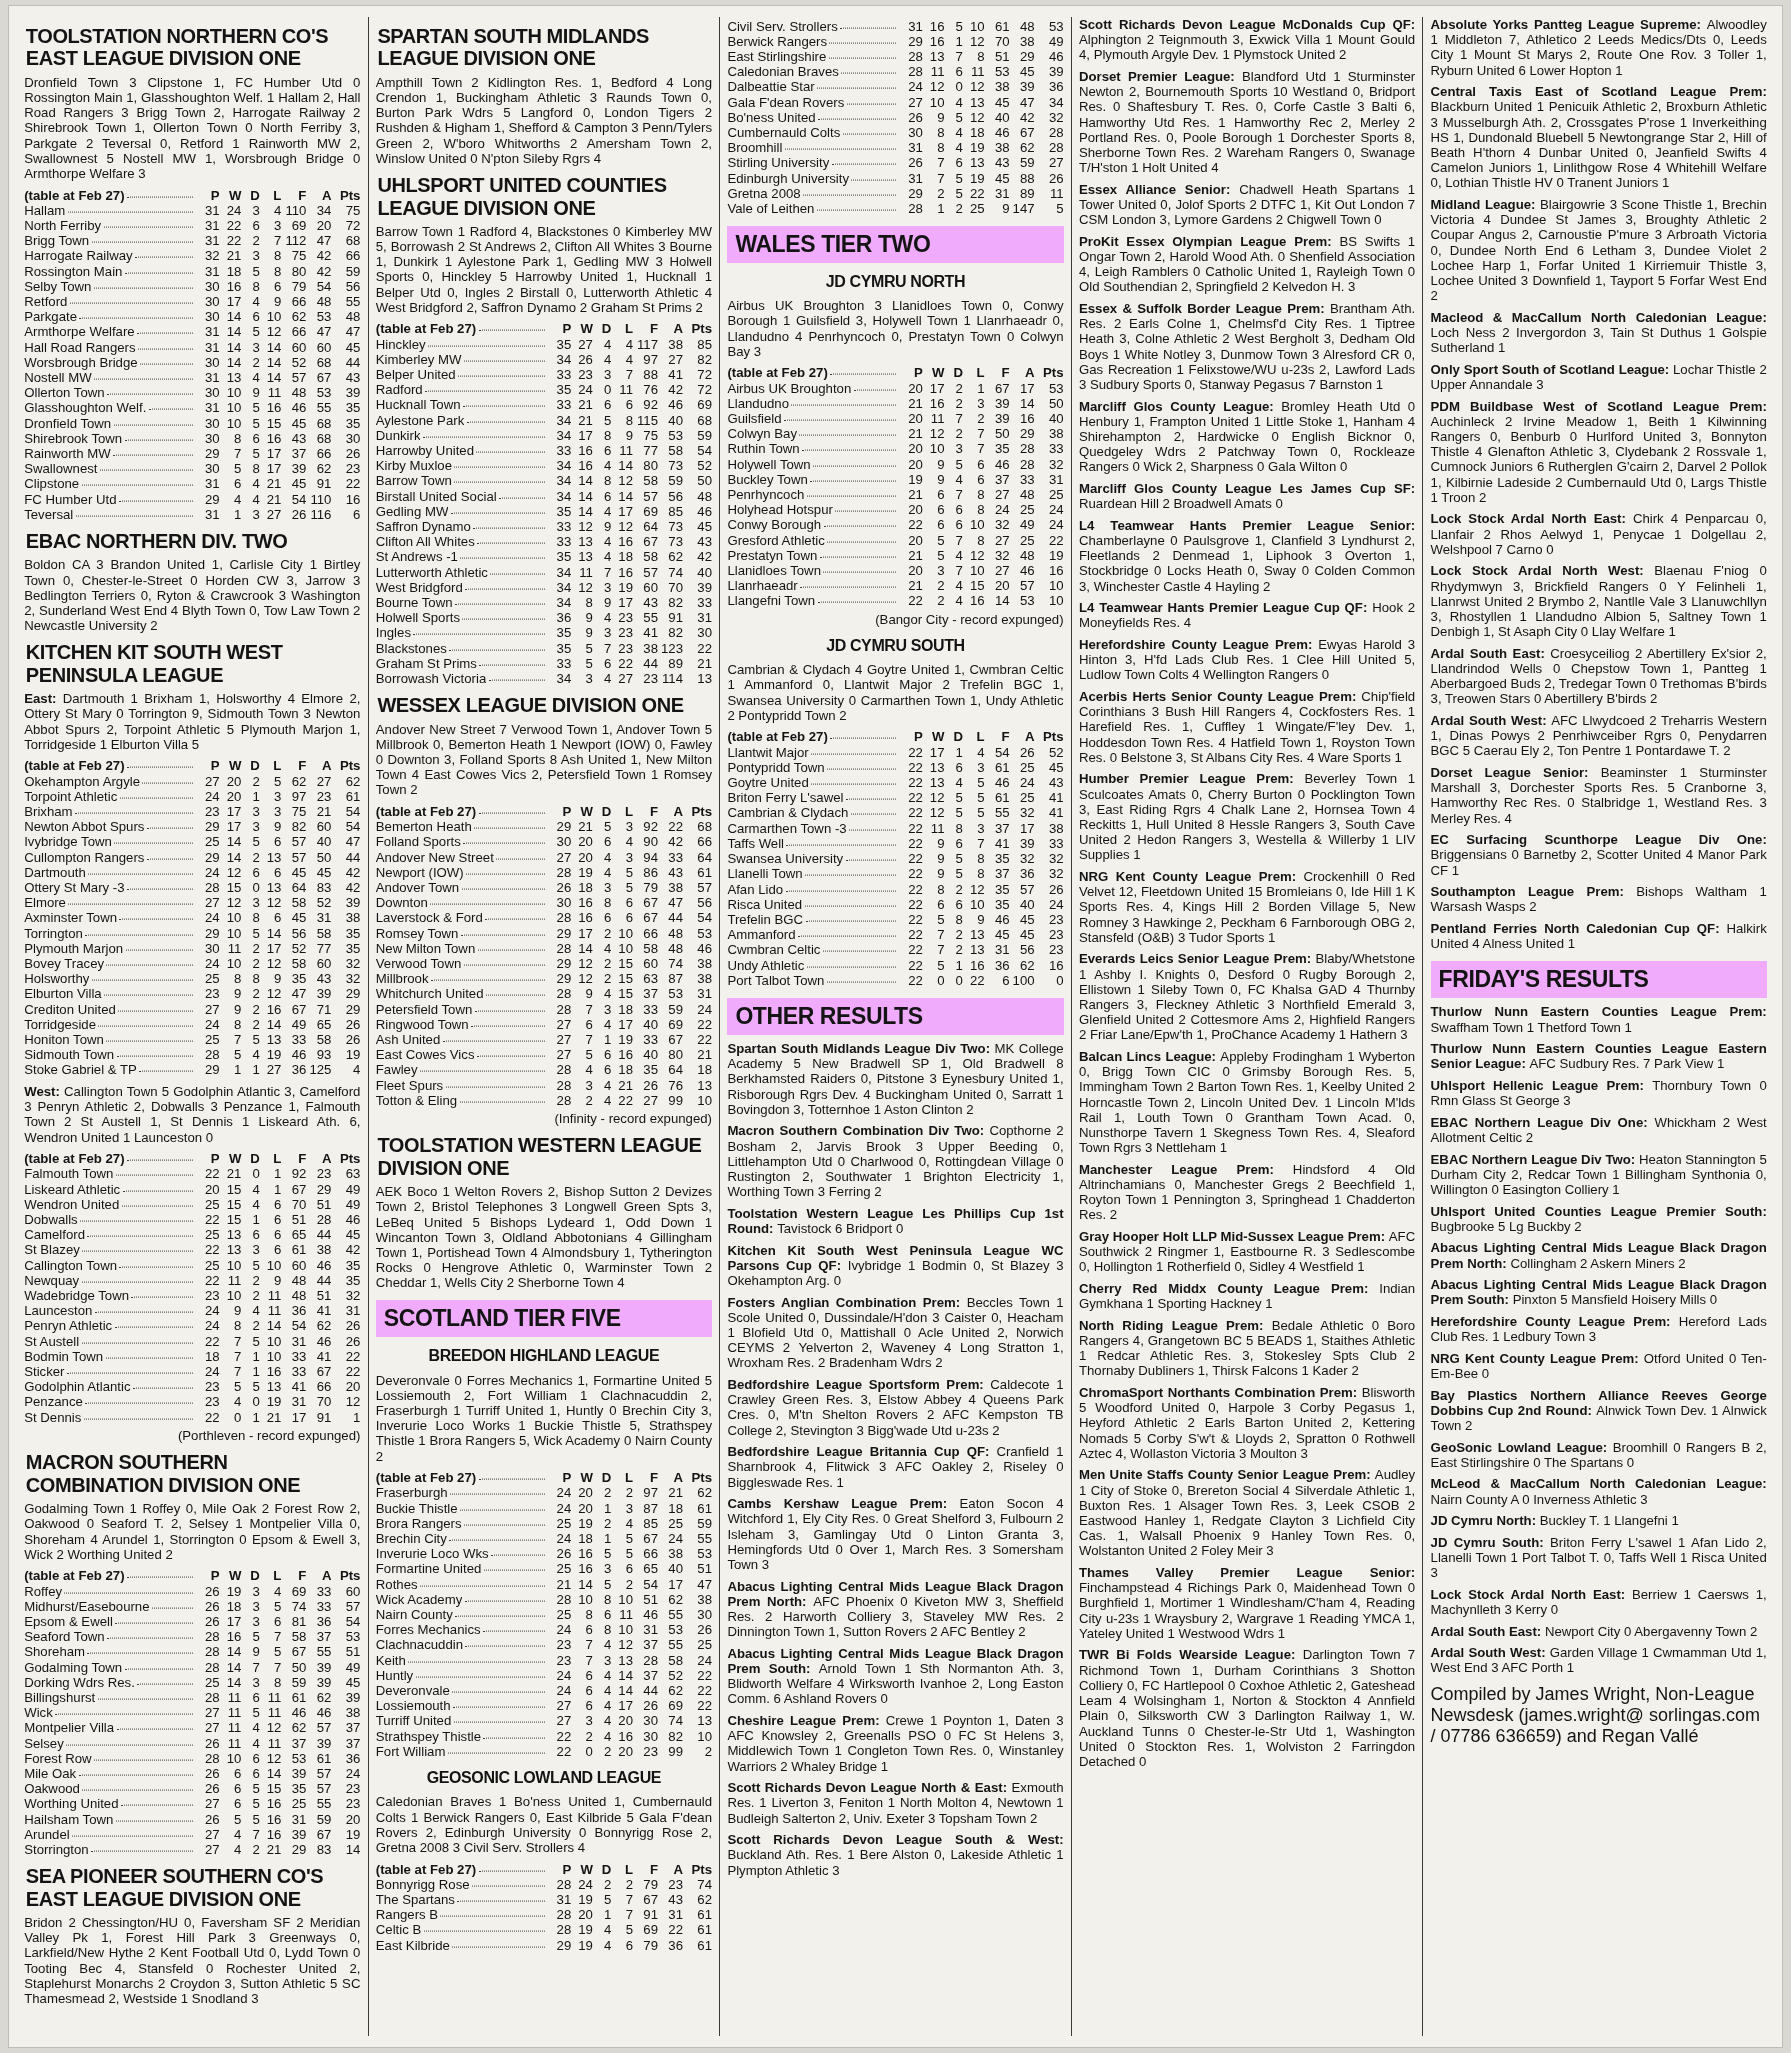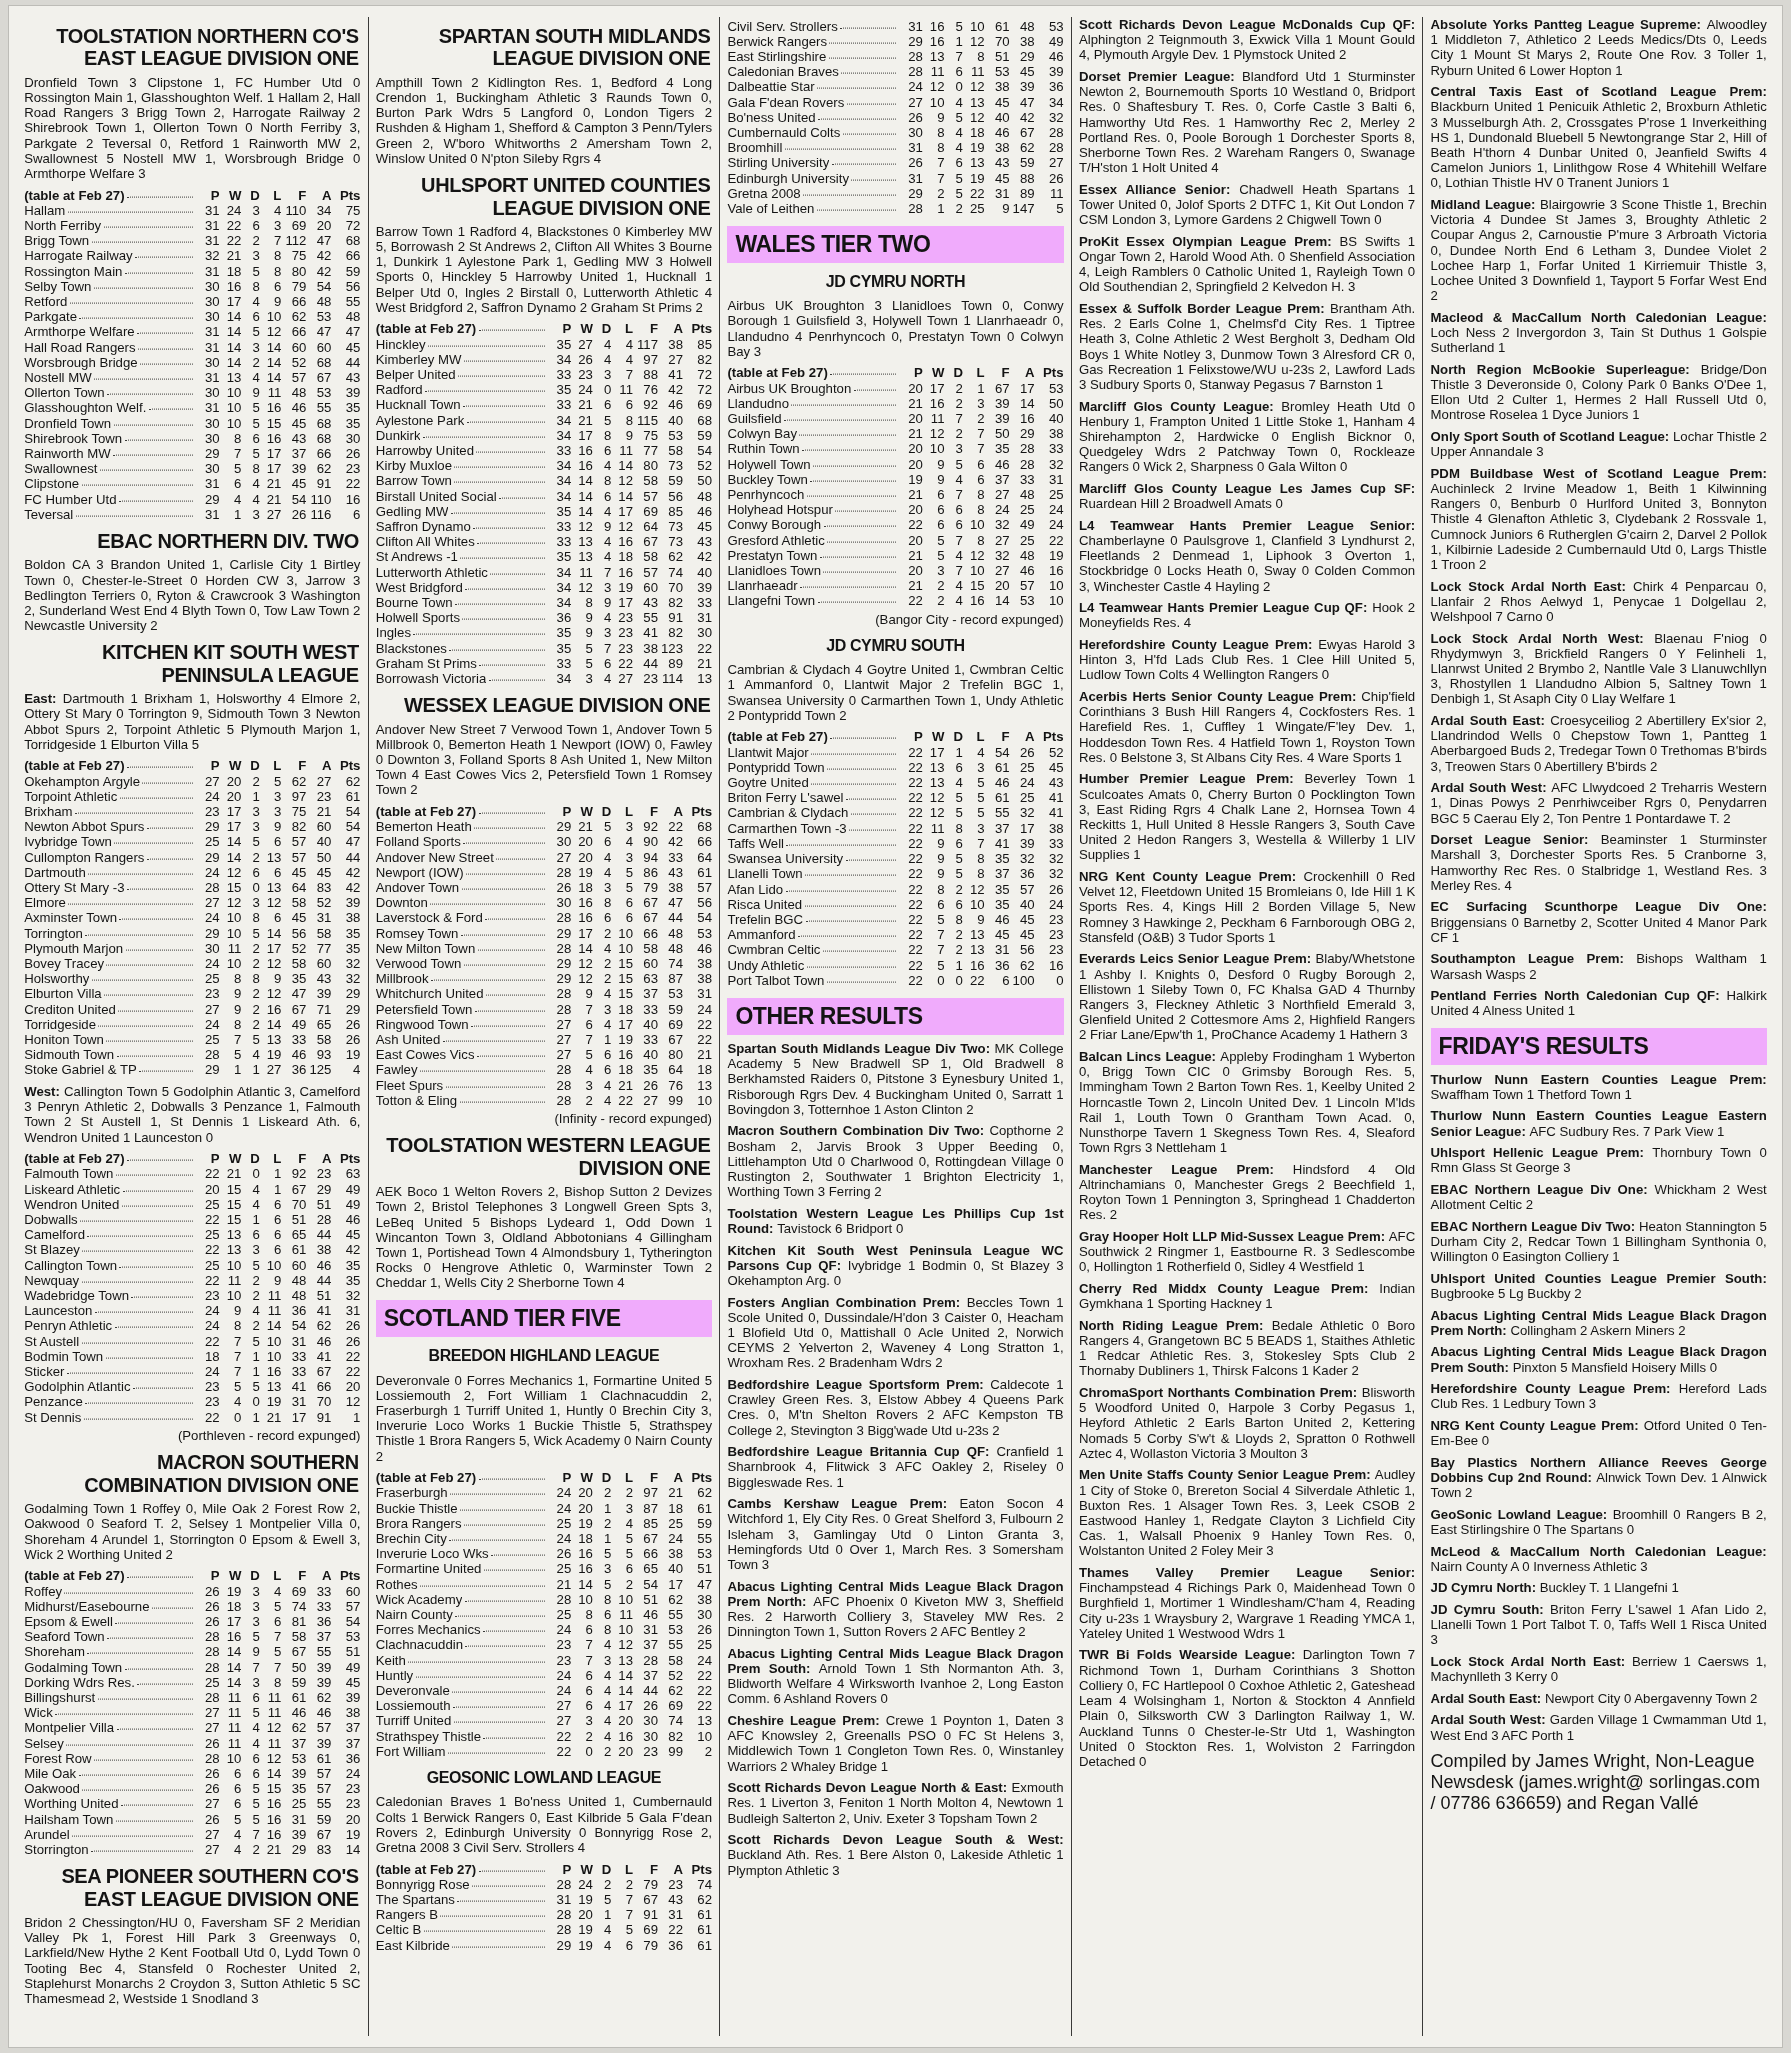--- a/index.html
+++ b/index.html
@@ -19,21 +19,21 @@
   }
   .col{
     flex:1 1 0;
     padding:0 7.2px;
     overflow:hidden;
     min-width:0;
   }
   .col + .col{border-left:1.6px solid #3a3a38;}
   .h1{
     font-weight:bold;font-size:20px;line-height:22.5px;
-    text-align:right;letter-spacing:-0.4px;
+    text-align:left;letter-spacing:-0.4px;
     margin:8px 1.6px 4.8px 1.6px;
   }
   .h2{
     font-weight:bold;font-size:16px;line-height:22.5px;
     text-align:center;letter-spacing:-0.4px;
     margin:8px 1.6px 4.8px 1.6px;
   }
   .ban{
     background:#f0abfc;
     font-weight:bold;font-size:23px;line-height:37px;
@@ -2318,21 +2318,20 @@
       <p class="p"><b>ChromaSport Northants Combination Prem: </b>Blisworth 5 Woodford United 0, Harpole 3 Corby Pegasus 1, Heyford Athletic 2 Earls Barton United 2, Kettering Nomads 5 Corby S'w't &amp; Lloyds 2, Spratton 0 Rothwell Aztec 4, Wollaston Victoria 3 Moulton 3</p>
       <p class="p"><b>Men Unite Staffs County Senior League Prem: </b>Audley 1 City of Stoke 0, Brereton Social 4 Silverdale Athletic 1, Buxton Res. 1 Alsager Town Res. 3, Leek CSOB 2 Eastwood Hanley 1, Redgate Clayton 3 Lichfield City Cas. 1, Walsall Phoenix 9 Hanley Town Res. 0, Wolstanton United 2 Foley Meir 3</p>
       <p class="p"><b>Thames Valley Premier League Senior: </b>Finchampstead 4 Richings Park 0, Maidenhead Town 0 Burghfield 1, Mortimer 1 Windlesham/C'ham 4, Reading City u-23s 1 Wraysbury 2, Wargrave 1 Reading YMCA 1, Yateley United 1 Westwood Wdrs 1</p>
       <p class="p"><b>TWR Bi Folds Wearside League: </b>Darlington Town 7 Richmond Town 1, Durham Corinthians 3 Shotton Colliery 0, FC Hartlepool 0 Coxhoe Athletic 2, Gateshead Leam 4 Wolsingham 1, Norton &amp; Stockton 4 Annfield Plain 0, Silksworth CW 3 Darlington Railway 1, W. Auckland Tunns 0 Chester-le-Str Utd 1, Washington United 0 Stockton Res. 1, Wolviston 2 Farringdon Detached 0</p>
     </div>
   <div class="col">
       <p class="p"><b>Absolute Yorks Pantteg League Supreme: </b>Alwoodley 1 Middleton 7, Athletico 2 Leeds Medics/Dts 0, Leeds City 1 Mount St Marys 2, Route One Rov. 3 Toller 1, Ryburn United 6 Lower Hopton 1</p>
       <p class="p"><b>Central Taxis East of Scotland League Prem: </b>Blackburn United 1 Penicuik Athletic 2, Broxburn Athletic 3 Musselburgh Ath. 2, Crossgates P'rose 1 Inverkeithing HS 1, Dundonald Bluebell 5 Newtongrange Star 2, Hill of Beath H'thorn 4 Dunbar United 0, Jeanfield Swifts 4 Camelon Juniors 1, Linlithgow Rose 4 Whitehill Welfare 0, Lothian Thistle HV 0 Tranent Juniors 1</p>
       <p class="p"><b>Midland League: </b>Blairgowrie 3 Scone Thistle 1, Brechin Victoria 4 Dundee St James 3, Broughty Athletic 2 Coupar Angus 2, Carnoustie P'mure 3 Arbroath Victoria 0, Dundee North End 6 Letham 3, Dundee Violet 2 Lochee Harp 1, Forfar United 1 Kirriemuir Thistle 3, Lochee United 3 Downfield 1, Tayport 5 Forfar West End 2</p>
       <p class="p"><b>Macleod &amp; MacCallum North Caledonian League: </b>Loch Ness 2 Invergordon 3, Tain St Duthus 1 Golspie Sutherland 1</p>
-      <p class="p"><b>North Region McBookie Superleague: </b>Bridge/Don Thistle 3 Deveronside 0, Colony Park 0 Banks O'Dee 1, Ellon Utd 2 Culter 1, Hermes 2 Hall Russell Utd 0, Montrose Roselea 1 Dyce Juniors 1</p>
       <p class="p"><b>Only Sport South of Scotland League: </b>Lochar Thistle 2 Upper Annandale 3</p>
       <p class="p"><b>PDM Buildbase West of Scotland League Prem: </b>Auchinleck 2 Irvine Meadow 1, Beith 1 Kilwinning Rangers 0, Benburb 0 Hurlford United 3, Bonnyton Thistle 4 Glenafton Athletic 3, Clydebank 2 Rossvale 1, Cumnock Juniors 6 Rutherglen G'cairn 2, Darvel 2 Pollok 1, Kilbirnie Ladeside 2 Cumbernauld Utd 0, Largs Thistle 1 Troon 2</p>
       <p class="p"><b>Lock Stock Ardal North East: </b>Chirk 4 Penparcau 0, Llanfair 2 Rhos Aelwyd 1, Penycae 1 Dolgellau 2, Welshpool 7 Carno 0</p>
       <p class="p"><b>Lock Stock Ardal North West: </b>Blaenau F'niog 0 Rhydymwyn 3, Brickfield Rangers 0 Y Felinheli 1, Llanrwst United 2 Brymbo 2, Nantlle Vale 3 Llanuwchllyn 3, Rhostyllen 1 Llandudno Albion 5, Saltney Town 1 Denbigh 1, St Asaph City 0 Llay Welfare 1</p>
       <p class="p"><b>Ardal South East: </b>Croesyceiliog 2 Abertillery Ex'sior 2, Llandrindod Wells 0 Chepstow Town 1, Pantteg 1 Aberbargoed Buds 2, Tredegar Town 0 Trethomas B'birds 3, Treowen Stars 0 Abertillery B'birds 2</p>
       <p class="p"><b>Ardal South West: </b>AFC Llwydcoed 2 Treharris Western 1, Dinas Powys 2 Penrhiwceiber Rgrs 0, Penydarren BGC 5 Caerau Ely 2, Ton Pentre 1 Pontardawe T. 2</p>
       <p class="p"><b>Dorset League Senior: </b>Beaminster 1 Sturminster Marshall 3, Dorchester Sports Res. 5 Cranborne 3, Hamworthy Rec Res. 0 Stalbridge 1, Westland Res. 3 Merley Res. 4</p>
       <p class="p"><b>EC Surfacing Scunthorpe League Div One: </b>Briggensians 0 Barnetby 2, Scotter United 4 Manor Park CF 1</p>
       <p class="p"><b>Southampton League Prem: </b>Bishops Waltham 1 Warsash Wasps 2</p>
       <p class="p"><b>Pentland Ferries North Caledonian Cup QF: </b>Halkirk United 4 Alness United 1</p>

